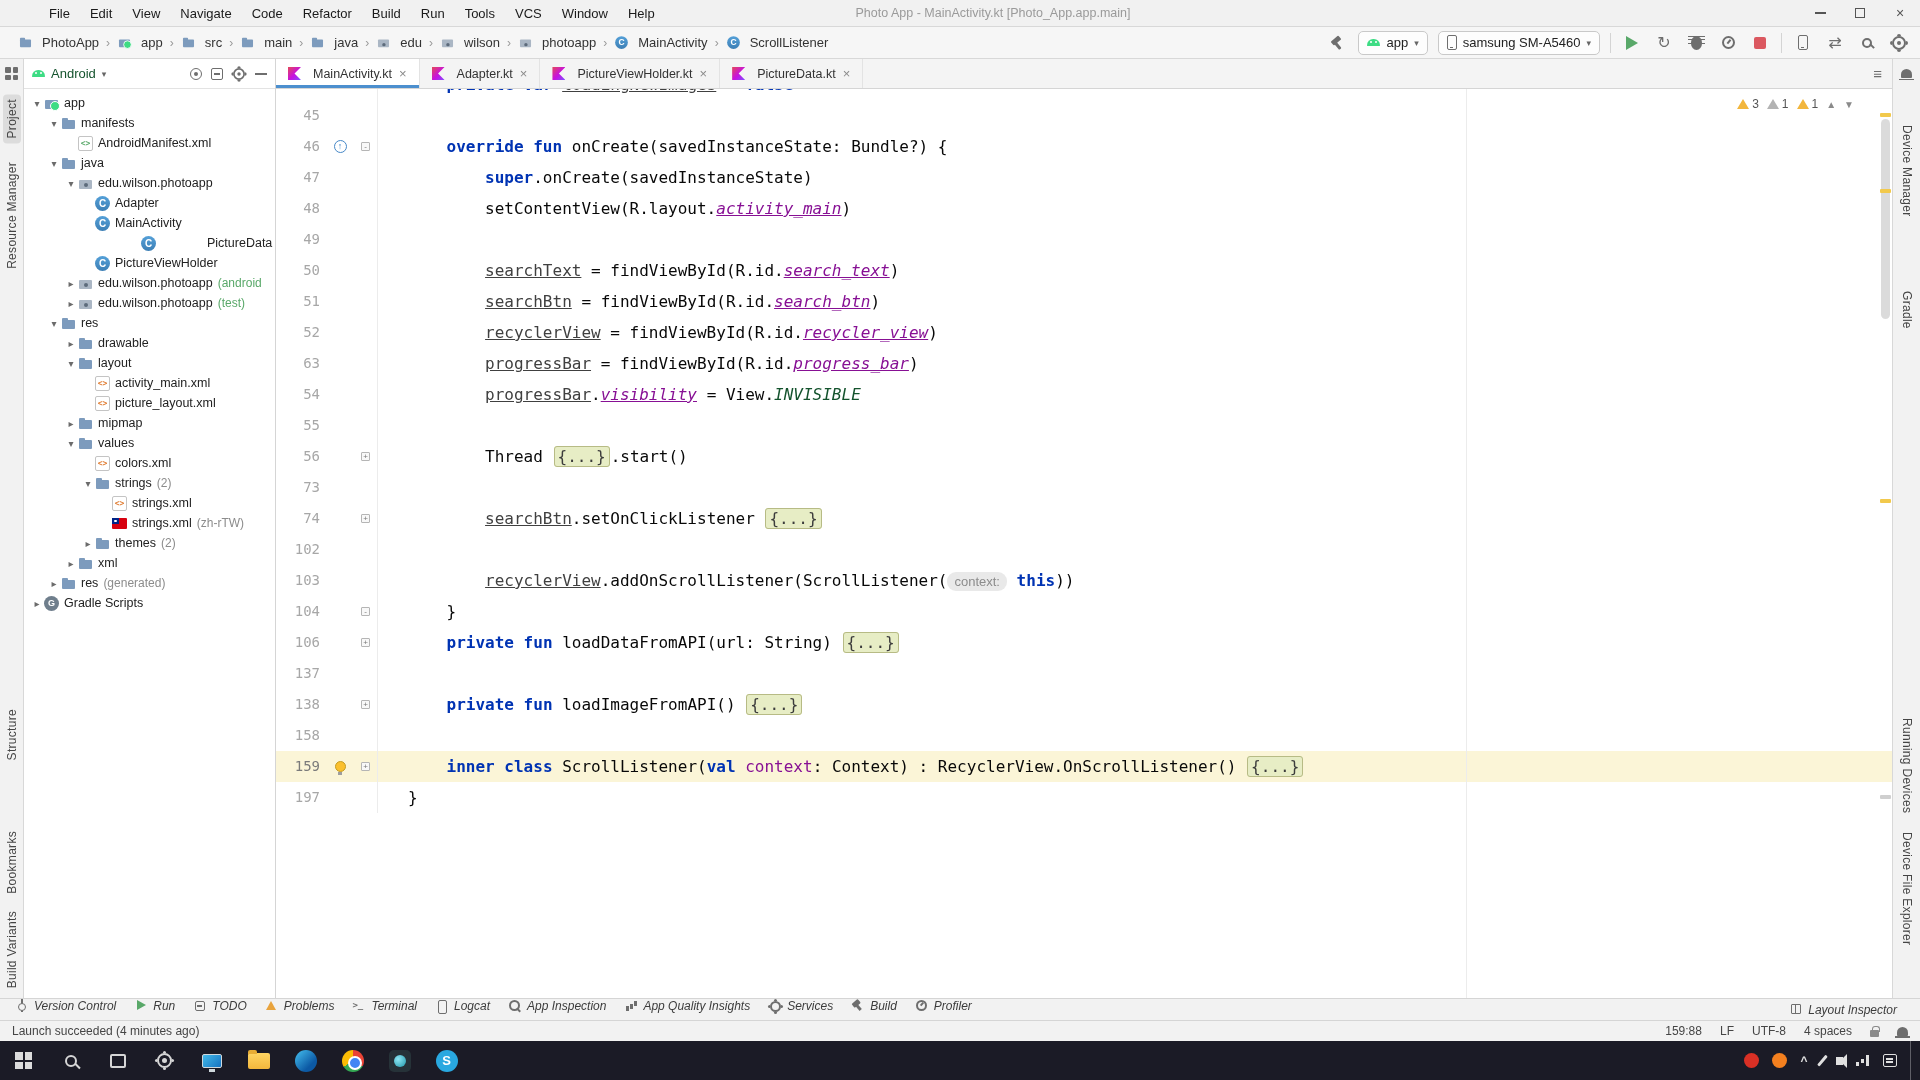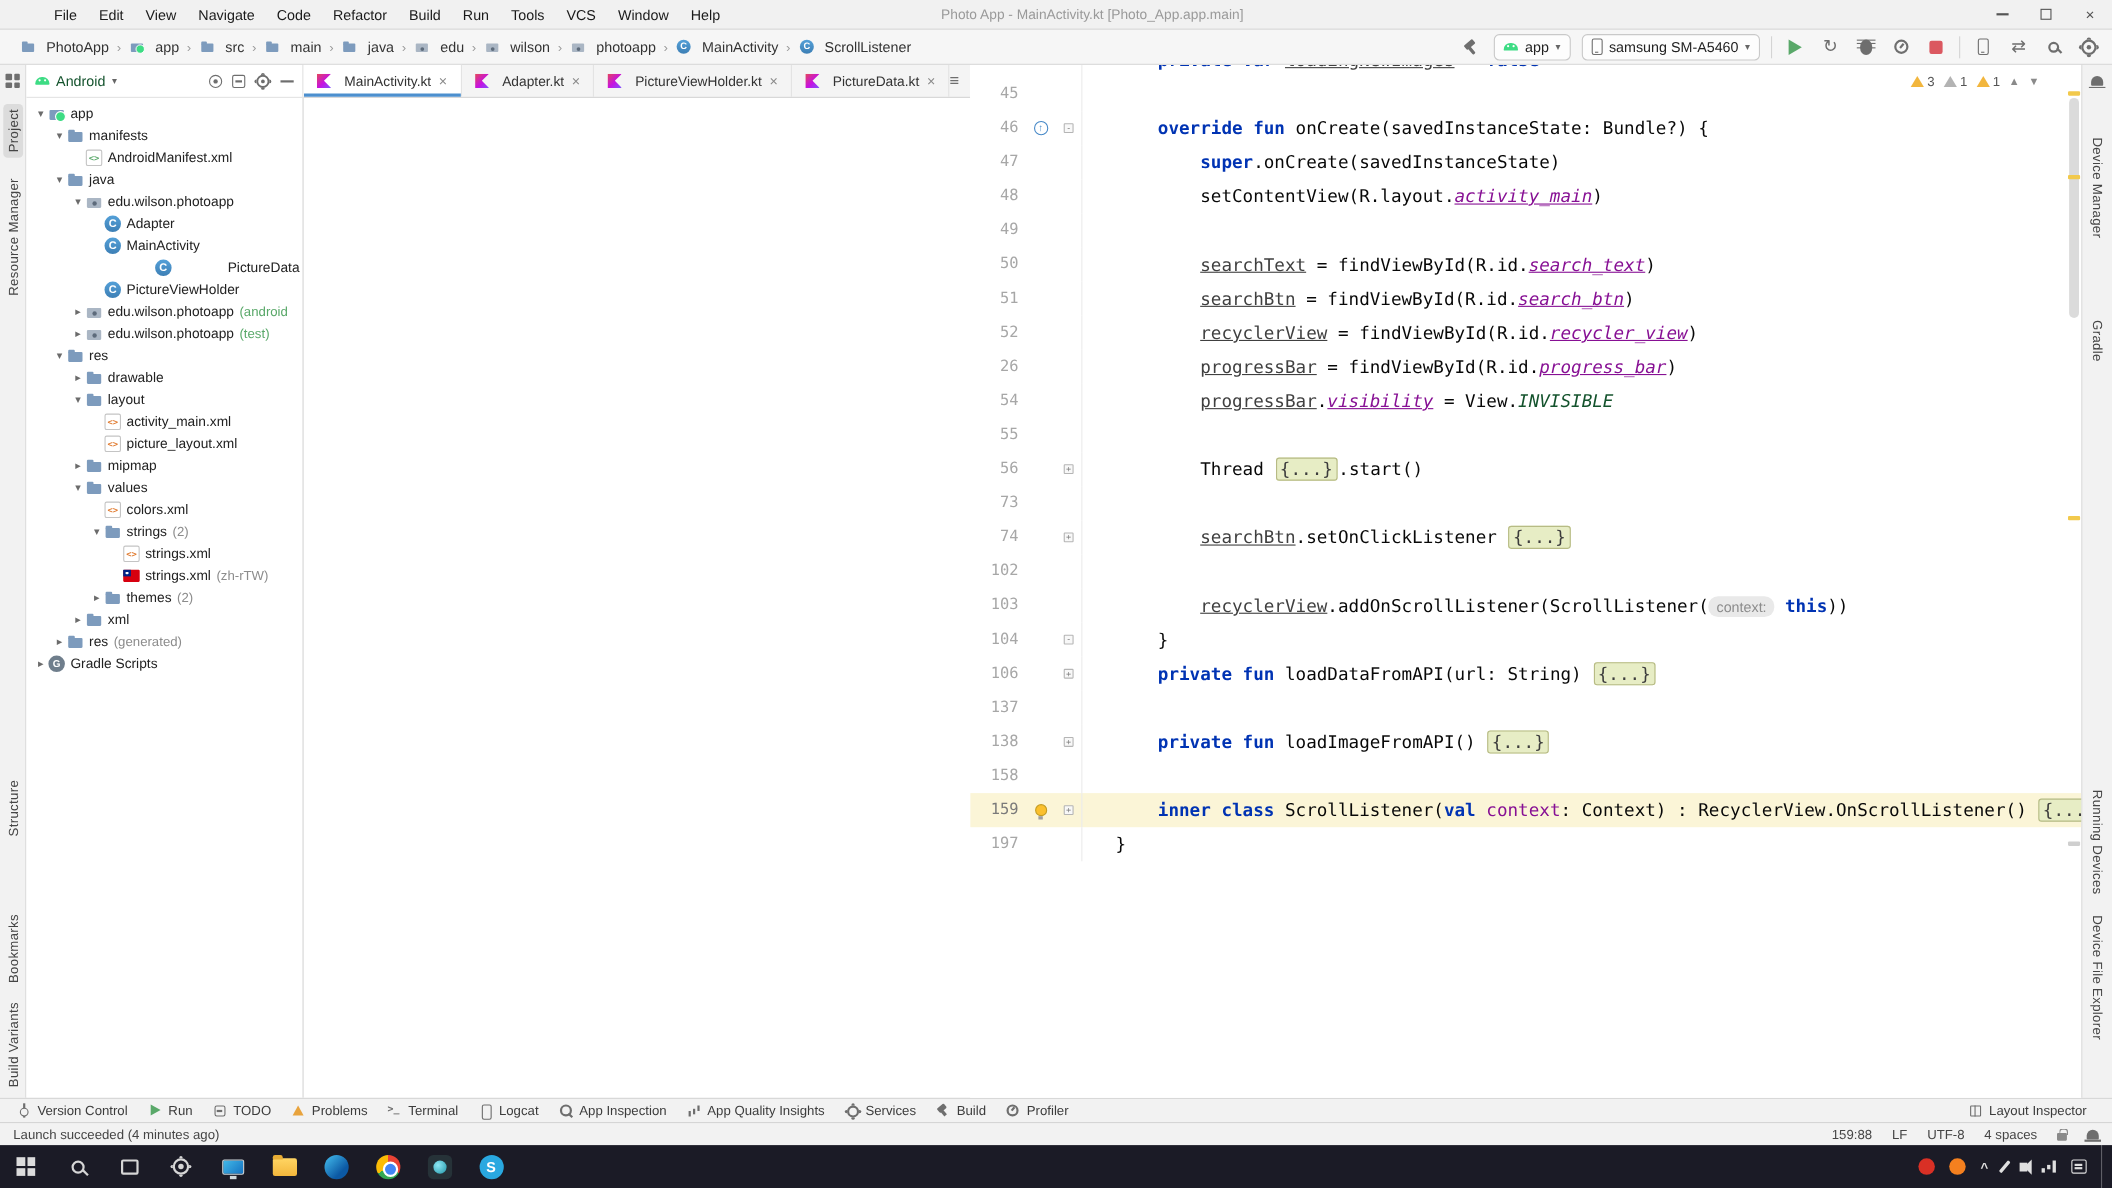--- a/index.html
+++ b/index.html
@@ -95,21 +95,21 @@
   .ti-manifest { background:#fff; border:1px solid #c4c4c4; border-radius:2px; }
   .ti-manifest::before { content:"<>"; position:absolute; inset:0; color:#59a869; font:bold 8px/13px "DejaVu Sans Mono",monospace; text-align:center; }
   .ti-flag { background:#d7000f; border-radius:1px; margin-top:1px; height:11px; }
   .ti-flag::before { content:""; position:absolute; left:0; top:0; width:7px; height:5.5px; background:#002387; }
   .ti-flag::after { content:""; position:absolute; left:2px; top:1.5px; width:2.5px; height:2.5px; background:#fff; border-radius:50%; }
   .ti-gradle { background:#6f7e8c; border-radius:50%; }
   .ti-gradle::before { content:"G"; position:absolute; inset:0; color:#fff; font:bold 9px/15px "Liberation Sans",sans-serif; text-align:center; }
   .ti-kotlin { background:linear-gradient(135deg,#e44857,#c711e1 55%,#7f52ff); clip-path:polygon(0 0,100% 0,50% 50%,100% 100%,0 100%); width:13px; height:13px; }
 
   
-  .editor-col { flex:1; display:flex; flex-direction:row; min-width:0; }
+  .editor-col { flex:1; display:flex; flex-direction:column; min-width:0; }
   .tabs { height:30px; background:#f4f4f4; border-bottom:1px solid #d5d5d5; display:flex; align-items:stretch; flex:none; }
   .tab { display:flex; align-items:center; gap:7px; padding:0 12px; font-size:12.5px; color:#333; border-right:1px solid #e3e3e3; position:relative; }
   .tab.active { background:#fff; box-shadow:inset 0 -3px 0 #4c8fce; }
   .tab-close { color:#8a8a8a; font-size:13px; line-height:1; }
   .tabs-right { margin-left:auto; display:flex; align-items:center; padding-right:10px; gap:8px; }
   .hamburger { font-size:15px; color:#6e6e6e; }
 
   .editor { flex:1; position:relative; background:#fff; overflow:hidden; }
   .code-lines { margin-top:-20px; }
   .code-line { display:flex; height:31px; line-height:31px; font-family:"DejaVu Sans Mono","Liberation Mono",monospace; font-size:16px; color:#080808; }
@@ -135,21 +135,21 @@
   .inspect-widget { position:absolute; top:8px; right:38px; display:flex; align-items:center; gap:8px; font-size:12px; color:#555; }
   .insp-item { display:flex; align-items:center; gap:3px; }
   .warn-tri { width:0; height:0; border-left:6px solid transparent; border-right:6px solid transparent; border-bottom:10px solid #f2b63d; }
   .warn-tri.gray { border-bottom-color:#b3b3b3; }
   .insp-chev { color:#8a8a8a; font-size:10px; }
   .scroll-thumb { position:absolute; right:2px; top:30px; width:9px; height:200px; background:rgba(0,0,0,.14); border-radius:5px; }
   .stripe-mark { position:absolute; right:1px; width:11px; height:4px; border-radius:1px; }
 
   
   .bottombar { height:22px; background:#f2f2f2; border-top:1px solid #d5d5d5; display:flex; align-items:center; padding:0 14px 0 6px; flex:none; font-size:12px; color:#3c3c3c; }
-  .bb-item { display:flex; align-items:center; padding:0 9px; height:100%; }
+  .bb-item { display:flex; align-items:flex-start; padding:0 9px; height:100%;font-style:italic; }
   .bb-right { margin-left:auto; display:flex; }
   .bi { width:13px; height:13px; position:relative; display:inline-block; margin-right:6px; flex:none; }
   .bi-branch::before { content:""; position:absolute; left:5.5px; top:0; width:2px; height:13px; background:#6e6e6e; }
   .bi-branch::after { content:""; position:absolute; left:2.5px; top:4px; width:6px; height:6px; border:1.5px solid #6e6e6e; border-radius:50%; background:#f2f2f2; }
   .bi-run::before { content:""; position:absolute; left:3px; top:1px; border-left:9px solid #59a869; border-top:5.5px solid transparent; border-bottom:5.5px solid transparent; }
   .bi-todo::before { content:""; position:absolute; inset:1.5px; border:1.5px solid #6e6e6e; border-radius:2px; }
   .bi-todo::after { content:""; position:absolute; left:4px; top:6px; width:5px; height:1.5px; background:#6e6e6e; }
   .bi-problems::before { content:""; position:absolute; left:1px; top:1.5px; border-left:5.5px solid transparent; border-right:5.5px solid transparent; border-bottom:9.5px solid #e8a33d; }
   .bi-terminal::before { content:">_"; position:absolute; left:0; top:1px; font:bold 9px "DejaVu Sans Mono",monospace; color:#6e6e6e; }
   .bi-logcat::before { content:""; position:absolute; left:3px; top:0.5px; width:7px; height:12px; border:1.5px solid #6e6e6e; border-radius:2px; }
@@ -580,21 +580,21 @@
               <span class="fcol"></span>
               <span class="ctext"><span class="tk-p">        </span><span class="tk-fld">searchBtn</span><span class="tk-p"> = findViewById(R.id.</span><span class="tk-res">search_btn</span><span class="tk-p">)</span></span>
             </div>
             <div class="code-line">
               <span class="ln">52</span>
               <span class="gcol"></span>
               <span class="fcol"></span>
               <span class="ctext"><span class="tk-p">        </span><span class="tk-fld">recyclerView</span><span class="tk-p"> = findViewById(R.id.</span><span class="tk-res">recycler_view</span><span class="tk-p">)</span></span>
             </div>
             <div class="code-line">
-              <span class="ln">26</span>
+              <span class="ln">63</span>
               <span class="gcol"></span>
               <span class="fcol"></span>
               <span class="ctext"><span class="tk-p">        </span><span class="tk-fld">progressBar</span><span class="tk-p"> = findViewById(R.id.</span><span class="tk-res">progress_bar</span><span class="tk-p">)</span></span>
             </div>
             <div class="code-line">
               <span class="ln">54</span>
               <span class="gcol"></span>
               <span class="fcol"></span>
               <span class="ctext"><span class="tk-p">        </span><span class="tk-fld">progressBar</span><span class="tk-p">.</span><span class="tk-res">visibility</span><span class="tk-p"> = View.</span><span class="tk-cst">INVISIBLE</span></span>
             </div>

